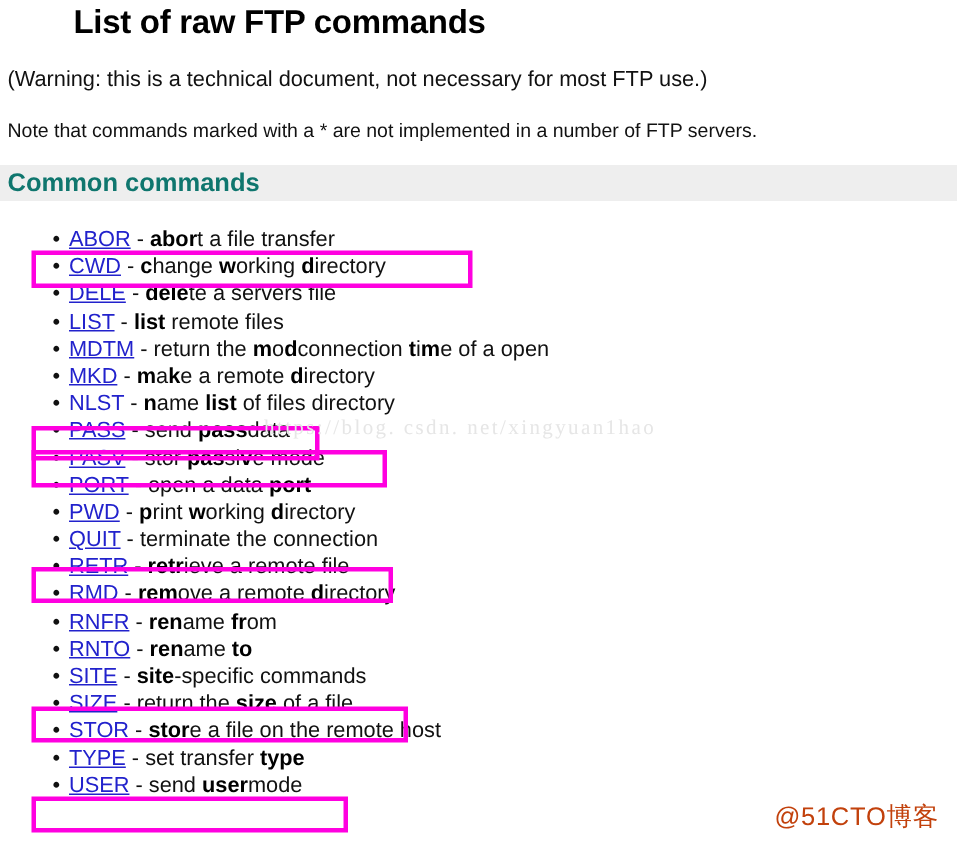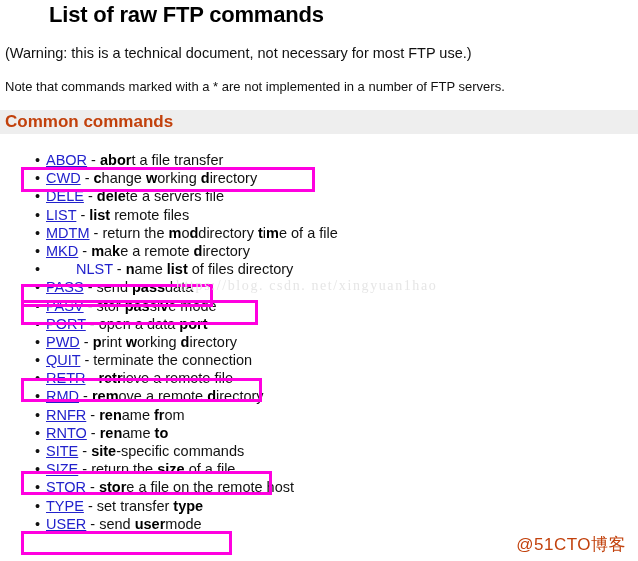--- a/index.html
+++ b/index.html
@@ -65,21 +65,21 @@
     width: 638px;
     height: 24px;
     background: #eeeeee;
   }
   .section-heading {
     position: absolute;
     left: 5px;
     top: 111px;
     font-size: 17px;
     font-weight: bold;
-    color: #c2410c;
+    color: #0f766e;
     line-height: 22px;
     white-space: nowrap;
   }
 
   
   .cmd-list {
     position: absolute;
     left: 0;
     top: 151px;
     width: 638px;
@@ -104,21 +104,20 @@
     line-height: 18.2px;
     color: #111111;
   }
   .cmd-code {
     color: #2222cc;
     text-decoration: underline;
     text-underline-offset: 1px;
   }
   .cmd-code.no-underline {
     text-decoration: none;
-    margin-left: 30px;
   }
   .dash {
     color: #111111;
   }
   .b {
     font-weight: bold;
     color: #000000;
   }
 
   
@@ -166,21 +165,21 @@
   <div class="note-line">Note that commands marked with a * are not implemented in a number of FTP servers.</div>
 
   <div class="section-band"></div>
   <div class="section-heading">Common commands</div>
 
   <ul class="cmd-list" id="cmd-list">
       <li class="cmd-item"><span class="bullet">•</span><a class="cmd-code">ABOR</a><span class="dash"> - </span><span><span class="b">abor</span><span>t a file transfer</span></span></li>
       <li class="cmd-item"><span class="bullet">•</span><a class="cmd-code">CWD</a><span class="dash"> - </span><span><span class="b">c</span><span>hange </span><span class="b">w</span><span>orking </span><span class="b">d</span><span>irectory</span></span></li>
       <li class="cmd-item"><span class="bullet">•</span><a class="cmd-code">DELE</a><span class="dash"> - </span><span><span class="b">dele</span><span>te a servers file</span></span></li>
       <li class="cmd-item"><span class="bullet">•</span><a class="cmd-code">LIST</a><span class="dash"> - </span><span><span class="b">list</span><span> remote files</span></span></li>
-      <li class="cmd-item"><span class="bullet">•</span><a class="cmd-code">MDTM</a><span class="dash"> - </span><span><span>return the </span><span class="b">m</span><span>o</span><span class="b">d</span><span>directory </span><span class="b">t</span><span>i</span><span class="b">m</span><span>e of a file</span></span></li>
+      <li class="cmd-item"><span class="bullet">•</span><a class="cmd-code">MDTM</a><span class="dash"> - </span><span><span>return the </span><span class="b">m</span><span>o</span><span class="b">d</span><span>connection </span><span class="b">t</span><span>i</span><span class="b">m</span><span>e of a open</span></span></li>
       <li class="cmd-item"><span class="bullet">•</span><a class="cmd-code">MKD</a><span class="dash"> - </span><span><span class="b">m</span><span>a</span><span class="b">k</span><span>e a remote </span><span class="b">d</span><span>irectory</span></span></li>
       <li class="cmd-item"><span class="bullet">•</span><a class="cmd-code no-underline">NLST</a><span class="dash"> - </span><span><span class="b">n</span><span>ame </span><span class="b">list</span><span> of files directory</span></span></li>
       <li class="cmd-item"><span class="bullet">•</span><a class="cmd-code">PASS</a><span class="dash"> - </span><span><span>send </span><span class="b">pass</span><span>data</span></span></li>
       <li class="cmd-item"><span class="bullet">•</span><a class="cmd-code">PASV</a><span class="dash"> - </span><span><span>stor </span><span class="b">pas</span><span>si</span><span class="b">v</span><span>e mode</span></span></li>
       <li class="cmd-item"><span class="bullet">•</span><a class="cmd-code">PORT</a><span class="dash"> - </span><span><span>open a data </span><span class="b">port</span></span></li>
       <li class="cmd-item"><span class="bullet">•</span><a class="cmd-code">PWD</a><span class="dash"> - </span><span><span class="b">p</span><span>rint </span><span class="b">w</span><span>orking </span><span class="b">d</span><span>irectory</span></span></li>
       <li class="cmd-item"><span class="bullet">•</span><a class="cmd-code">QUIT</a><span class="dash"> - </span><span><span>terminate the connection</span></span></li>
       <li class="cmd-item"><span class="bullet">•</span><a class="cmd-code">RETR</a><span class="dash"> - </span><span><span class="b">retr</span><span>ieve a remote file</span></span></li>
       <li class="cmd-item"><span class="bullet">•</span><a class="cmd-code">RMD</a><span class="dash"> - </span><span><span class="b">rem</span><span>ove a remote </span><span class="b">d</span><span>irectory</span></span></li>
       <li class="cmd-item"><span class="bullet">•</span><a class="cmd-code">RNFR</a><span class="dash"> - </span><span><span class="b">ren</span><span>ame </span><span class="b">fr</span><span>om</span></span></li>

